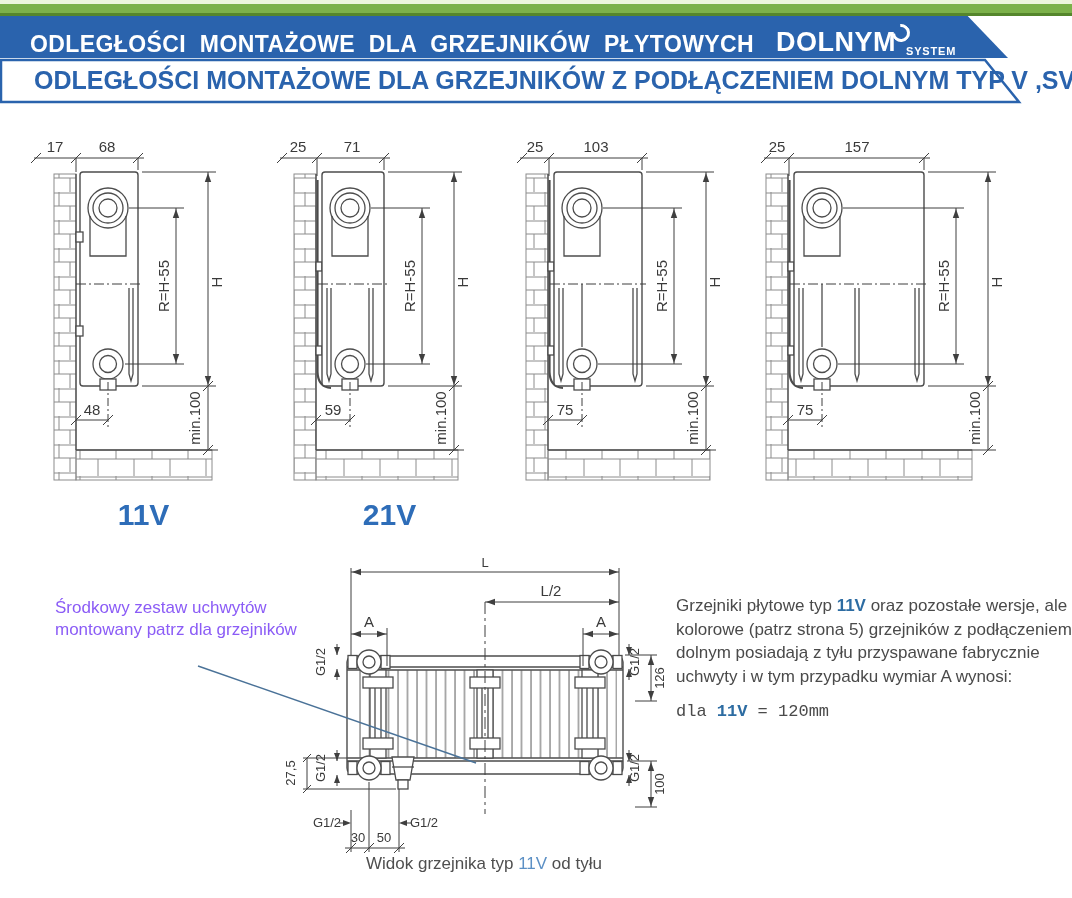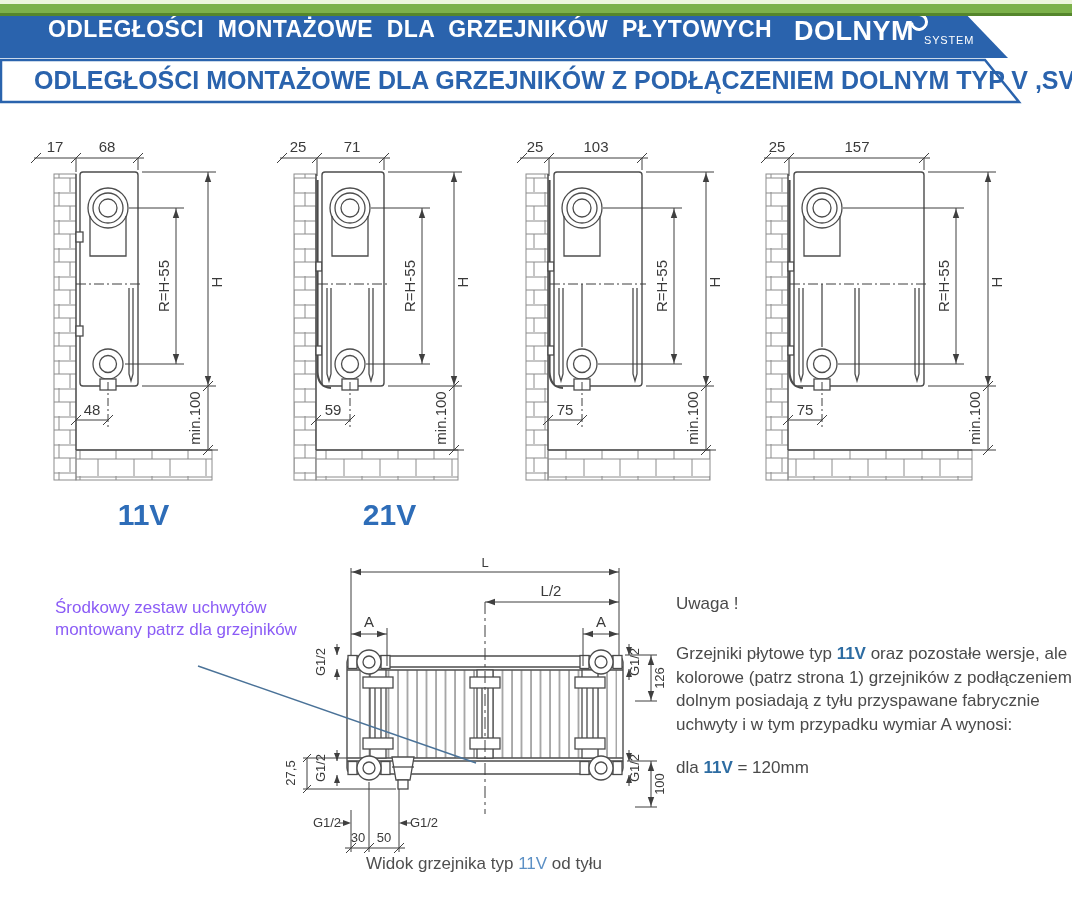--- a/index.html
+++ b/index.html
@@ -3,26 +3,26 @@
 <meta charset="utf-8">
 <style>
   html,body{margin:0;padding:0;background:#fff;}
   body{font-family:"Liberation Sans",sans-serif;}
   .stage{position:relative;width:1072px;height:898px;background:#fff;overflow:hidden;}
 
   
   .greenbar{position:absolute;left:0;top:0;width:1072px;height:16px;
     background:linear-gradient(to bottom,#edf5dc 0,#edf5dc 4px,#7cb14a 4px,#7cb14a 13px,#55862c 13px,#55862c 16px);}
   .banner1{position:absolute;left:0;top:16px;width:1008px;height:42px;background:#2a63ad;
-    clip-path:polygon(0 0,96% 0,100% 100%,0 100%);display:flex;align-items:flex-start;padding-left:48px;box-sizing:border-box;}
+    clip-path:polygon(0 0,96% 0,100% 100%,0 100%);display:flex;align-items:flex-end;padding-left:30px;box-sizing:border-box;}
   .banner1-title{color:#fff;font-size:23px;font-weight:700;letter-spacing:.4px;word-spacing:7px;white-space:nowrap;}
   .brand{color:#fff;font-size:27px;font-weight:800;letter-spacing:.5px;margin-left:22px;white-space:nowrap;}
   .ring{display:inline-block;width:12px;height:12px;border:3px solid #fff;border-radius:50%;
     border-left-color:transparent;transform:rotate(40deg);vertical-align:top;margin:-3px 0 0 -4px;}
-  .brand-sub{font-size:11px;font-weight:400;letter-spacing:.8px;position:relative;top:4px;left:-4px;}
+  .brand-sub{font-size:11px;font-weight:700;letter-spacing:.8px;position:relative;top:4px;left:-4px;}
   .banner2{position:absolute;left:0;top:58px;width:1022px;height:46px;}
   .banner2-text{position:absolute;left:34px;top:66px;color:#2a63ad;font-size:25px;font-weight:600;white-space:nowrap;}
 
   
   .dsvg{position:absolute;}
   .brk{stroke:#8c8c8c;stroke-width:1;fill:none;}
   .wl{stroke:#8c8c8c;stroke-width:1;}
   .rad{fill:#fff;stroke:#4c4c4c;stroke-width:1.4;}
   .dl{stroke:#4c4c4c;stroke-width:1.3;fill:none;}
   .dlf{stroke:#4c4c4c;stroke-width:1.3;fill:#fff;}
@@ -36,21 +36,21 @@
   .type-label{position:absolute;top:498px;text-align:center;font-size:30px;font-weight:700;color:#2e6db8;}
 
   
   .mount-note{position:absolute;left:55px;top:597px;font-size:17px;line-height:22px;color:#8b5cf6;}
   .caption{position:absolute;left:366px;top:854px;font-size:17px;color:#4f4f4f;white-space:nowrap;}
   .acc{color:#2d6ca2;font-weight:700;}
   .acc-light{color:#5c90c5;}
   .warning{position:absolute;left:676px;top:594px;width:396px;color:#4a4a4a;font-size:17px;}
   .warning .head{margin-bottom:28px;}
   .warning .para{line-height:23.5px;}
-  .warning .row{margin-top:20px;line-height:23.5px;}
+  .warning .row{margin-top:12px;line-height:23.5px;font-family:Liberation Mono, monospace;}
   .leader{position:absolute;left:190px;top:660px;pointer-events:none;}
 </style>
 </head>
 <body>
 
 <div class="stage">
 
   <div class="greenbar"></div>
   <div class="banner1">
     <span class="banner1-title">ODLEGŁOŚCI MONTAŻOWE DLA GRZEJNIKÓW PŁYTOWYCH</span>
@@ -412,22 +412,21 @@
 
   <svg class="leader" width="292" height="110" viewBox="0 0 292 110">
     <line x1="8" y1="6" x2="286" y2="103" stroke="#4a7298" stroke-width="1.4"></line>
   </svg>
 
   <div class="caption">
     <span>Widok grzejnika typ </span><span class="acc-light">11V</span><span> od tyłu</span>
   </div>
 
   <div class="warning">
-    <div class="head">Uwaga !</div>
     <div class="para">
-      <span>Grzejniki płytowe typ </span><span class="acc">11V</span><span> oraz pozostałe wersje, ale kolorowe (patrz strona 1) grzejników z podłączeniem dolnym posiadają z tyłu przyspawane fabrycznie uchwyty i w tym przypadku wymiar A wynosi:</span>
+      <span>Grzejniki płytowe typ </span><span class="acc">11V</span><span> oraz pozostałe wersje, ale kolorowe (patrz strona 5) grzejników z podłączeniem dolnym posiadają z tyłu przyspawane fabrycznie uchwyty i w tym przypadku wymiar A wynosi:</span>
     </div>
     <div class="row">
       <span>dla </span><span class="acc">11V</span><span> = 120mm</span>
     </div>
   </div>
 
 </div>
 
 </body></html>

